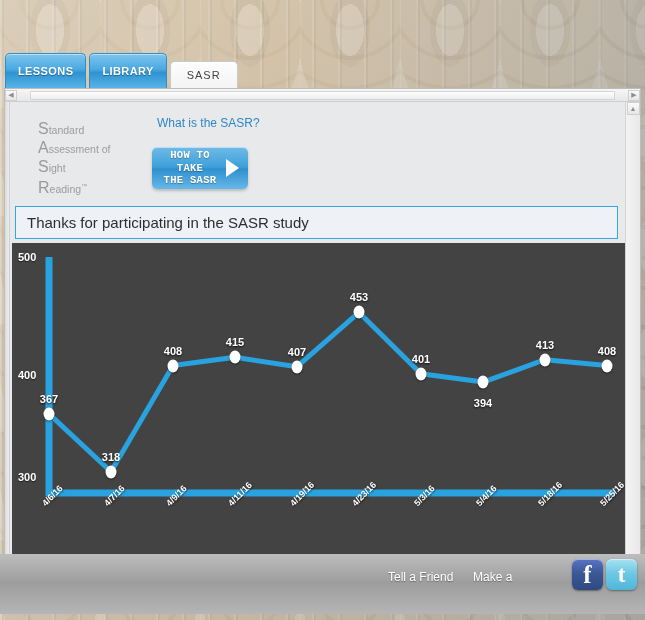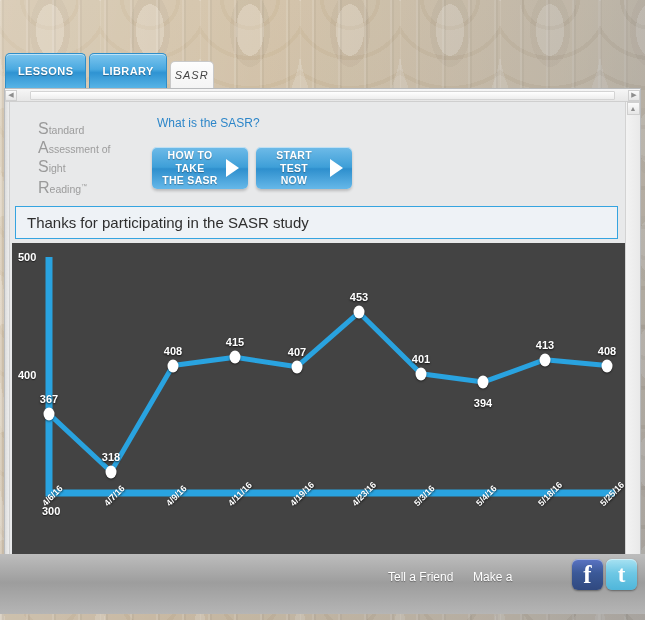--- a/index.html
+++ b/index.html
@@ -49,21 +49,21 @@
     background:linear-gradient(180deg,#7cc5ee 0%, #4aa9e0 45%, #2f93d2 55%, #57b4e6 100%);
     border:1px solid #2f8ec9; border-bottom:none;
     text-shadow:0 1px 1px rgba(0,0,0,.35);
     box-shadow:inset 0 1px 0 rgba(255,255,255,.5);
     cursor:pointer;
   }
   .tab.active{
     background:linear-gradient(180deg,#fdfdfd 0%, #f4f4f4 100%);
     color:#444; text-shadow:none;
     border:1px solid #c9c9c9; border-bottom:none;
-    height:27px; font-weight:normal; letter-spacing:1px; padding:0 4px;font-style:italic;
+    height:27px; font-weight:normal; letter-spacing:1px; padding:0 16px;
   }
 
   
   #viewport{
     position:absolute; left:4px; top:88px; width:637px; height:484px;
     background:#e8e9ea;
     border:1px solid #b9bbbd;
     z-index:4;
   }
   #hscroll{
@@ -117,21 +117,21 @@
   }
   #logo .lrow{ font-size:10.5px; white-space:nowrap; }
   #logo .cap{ font-size:16px; font-weight:normal; color:#9a9a9a; }
   #logo .tm{ font-size:6px; vertical-align:super; }
 
   #whatlink{
     position:absolute; left:127px; top:14px;
     font-size:12px; color:#2d86c9; cursor:pointer;
     text-decoration:none;
   }
-  #btnrow{ position:absolute; left:122px; top:45px; display:flex; gap:8px; }
+  #btnrow{ position:absolute; left:122px; top:45px; display:flex; gap:8px;font-family:Liberation Mono, monospace; }
   .bigbtn{
     width:96px; height:42px; border-radius:5px;
     background:linear-gradient(180deg,#6fbbe8 0%, #3e9fd8 48%, #2e8fcd 52%, #66b8e9 100%);
     box-shadow:0 2px 3px rgba(0,0,0,.20), inset 0 1px 0 rgba(255,255,255,.55);
     display:flex; align-items:center; cursor:pointer; position:relative;
     padding-left:7px;
   }
   .bigbtn .bl{
     color:#fff; font-size:10.5px; font-weight:bold; line-height:12.5px;
     letter-spacing:.3px; text-shadow:0 1px 1px rgba(0,0,0,.30);
@@ -258,41 +258,34 @@
       <a id="whatlink" href="#">What is the SASR?</a>
 
       <div id="btnrow">
         <div class="bigbtn">
           <div class="bl">
             <div>HOW TO TAKE</div>
             <div>THE SASR</div>
           </div>
           <span class="arrow"></span>
         </div>
-        <div class="bigbtn">
-          <div class="bl">
-            <div>START TEST</div>
-            <div>NOW</div>
-          </div>
-          <span class="arrow"></span>
-        </div>
       </div>
     </div>
 
     <div id="banner">
       <span>Thanks for participating in the SASR study</span>
     </div>
 
     <div id="chartpanel">
       <div id="plot">
         <svg id="lines" preserveAspectRatio="none">
             <path d="M 37 14 L 37 250 L 603 250" stroke="#29a3e0" stroke-width="7" fill="none"></path>
             <polyline points="37,170.94 99,228.76 161,122.55999999999999 223,114.30000000000001 285,123.74 347,69.46000000000001 409,130.82 471,139.08 533,116.66000000000003 595,122.55999999999999" stroke="#29a3e0" stroke-width="5" fill="none" stroke-linejoin="round"></polyline>
           </svg>
-      <div class="ylab" style="top: 268px; margin-left: 24px;">300</div>
+      <div class="ylab" style="top: 234px;">300</div>
           <div class="ylab" style="top: 132px;">400</div>
           <div class="ylab" style="top: 14px;">500</div>
           <div class="pt" style="left: 37px; top: 170.94px;"></div>
           <div class="ptlab" style="left: 37px; top: 161.94px;">367</div>
           <div class="xlab" style="left: 28px; top: 258px;">4/6/16</div>
           <div class="pt" style="left: 99px; top: 228.76px;"></div>
           <div class="ptlab" style="left: 99px; top: 219.76px;">318</div>
           <div class="xlab" style="left: 90px; top: 258px;">4/7/16</div>
           <div class="pt" style="left: 161px; top: 122.56px;"></div>
           <div class="ptlab" style="left: 161px; top: 113.56px;">408</div>

